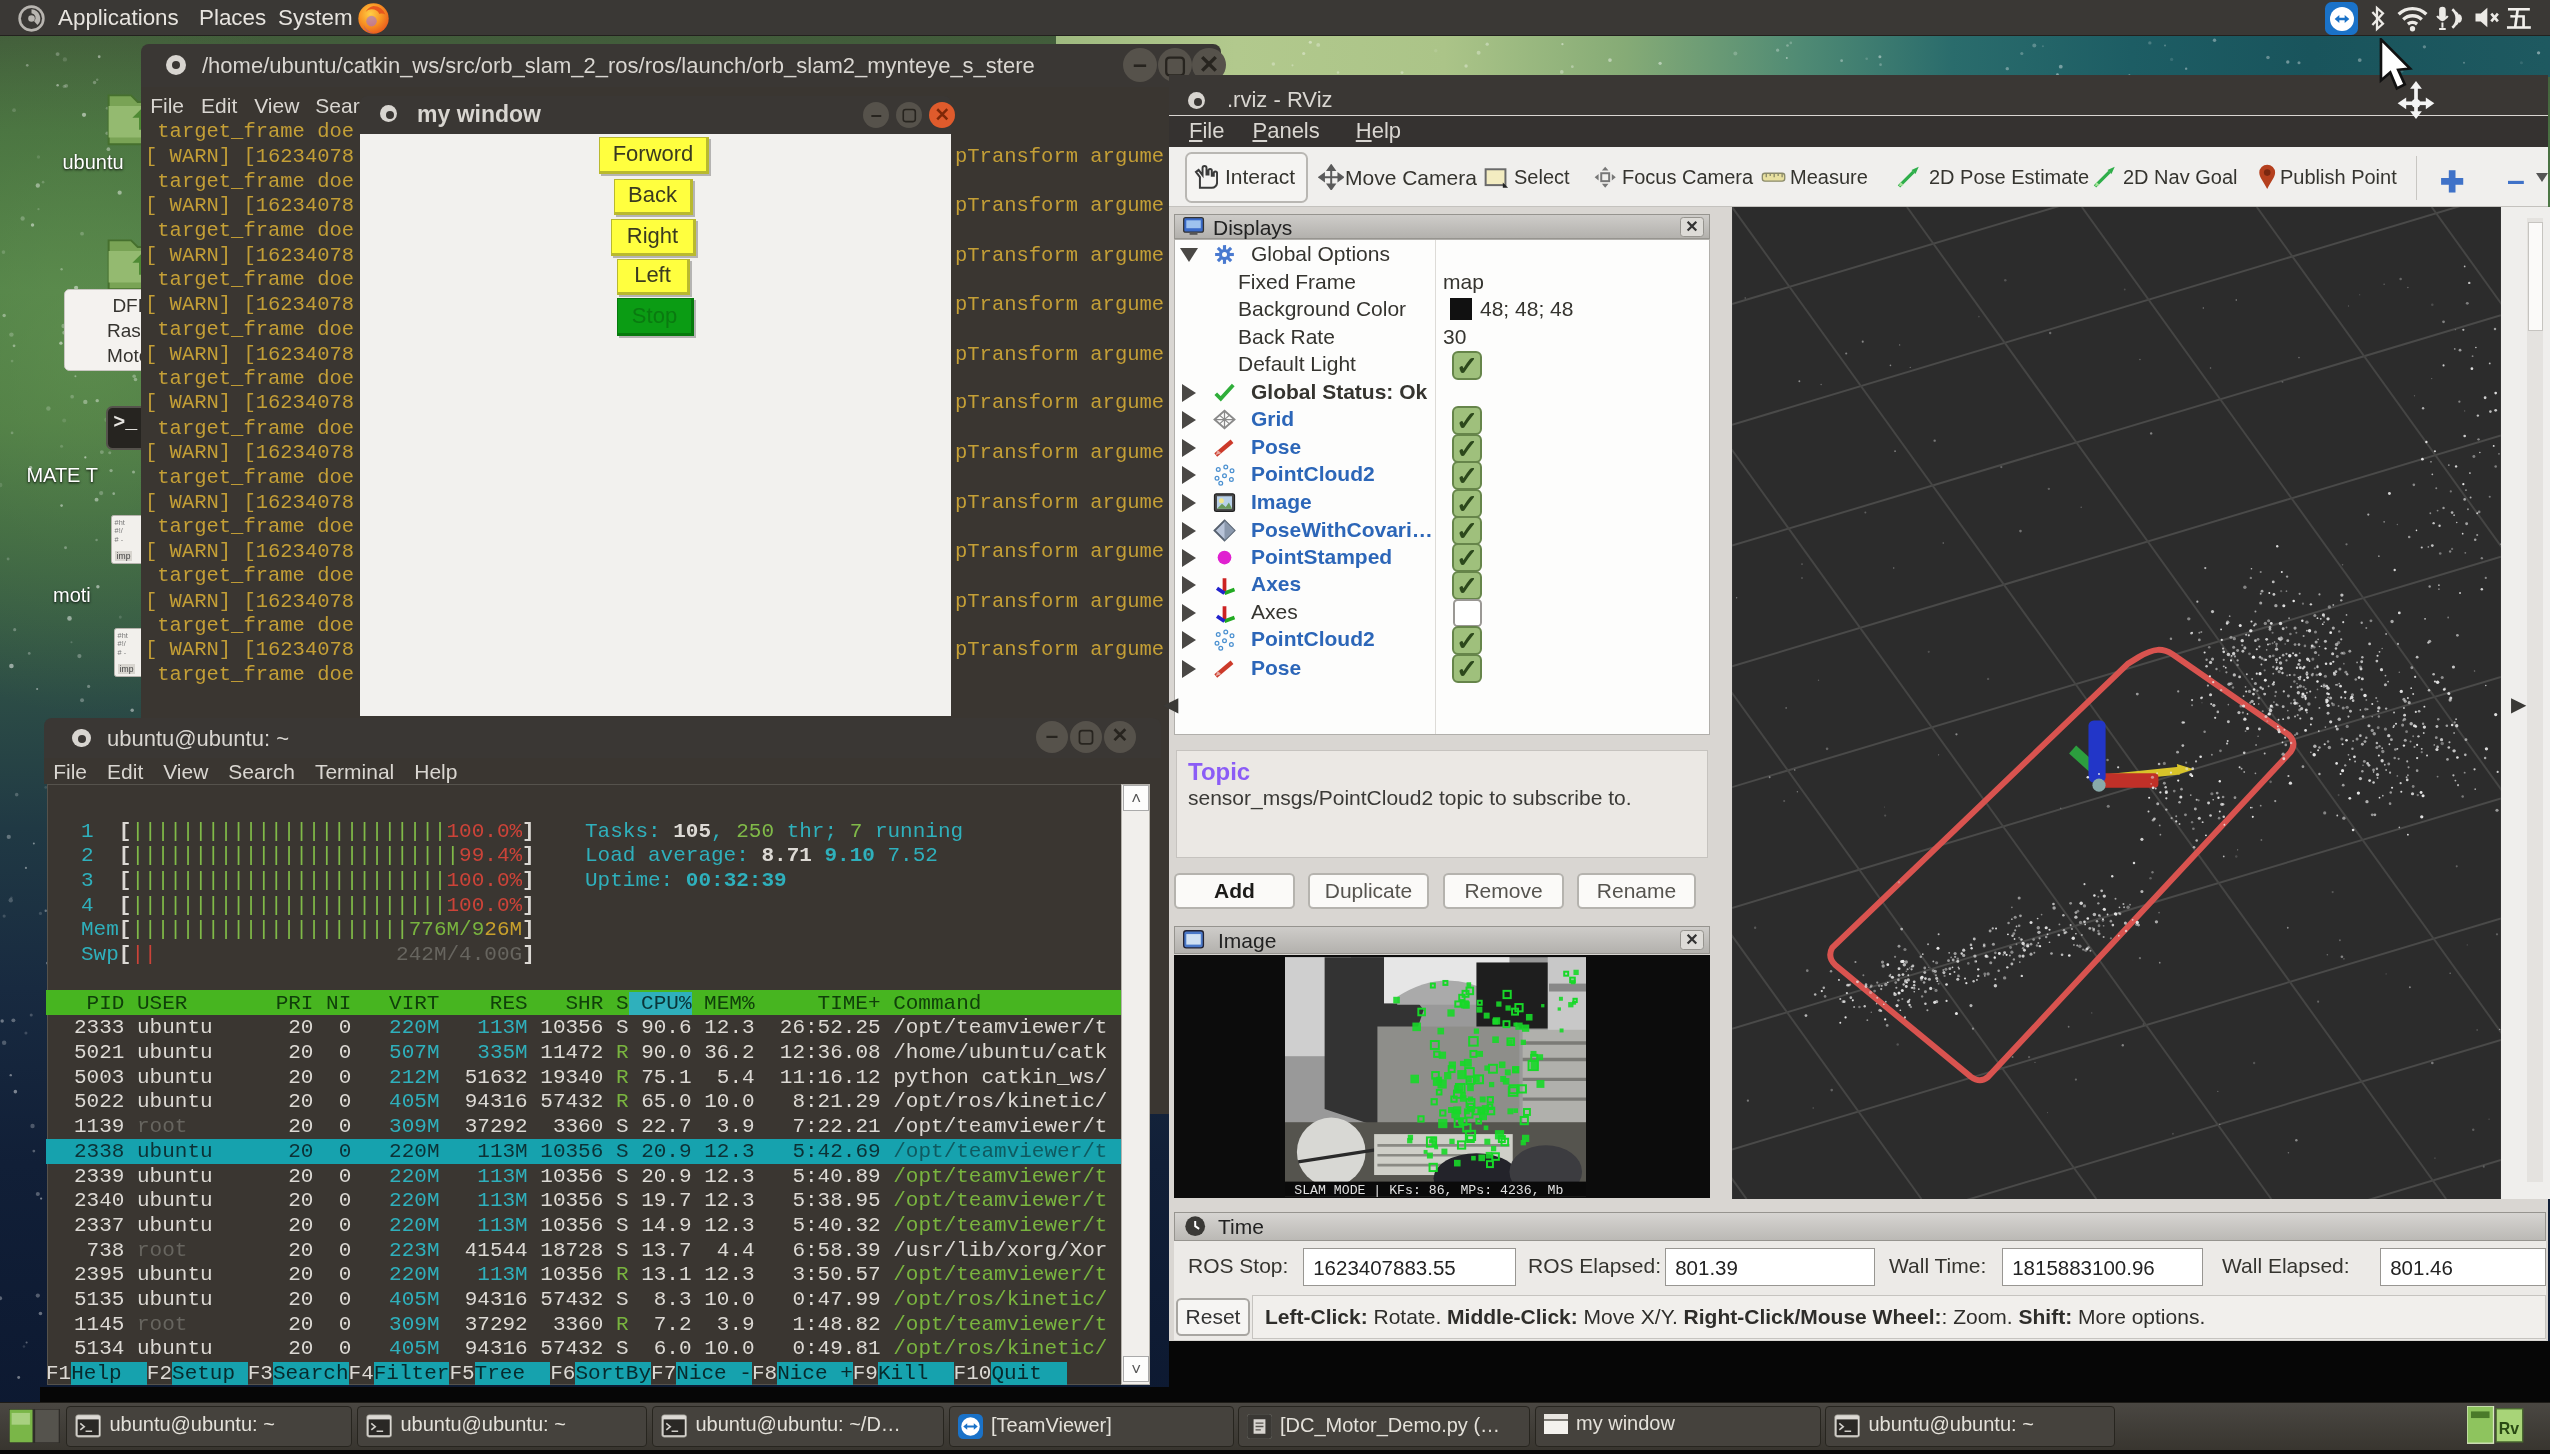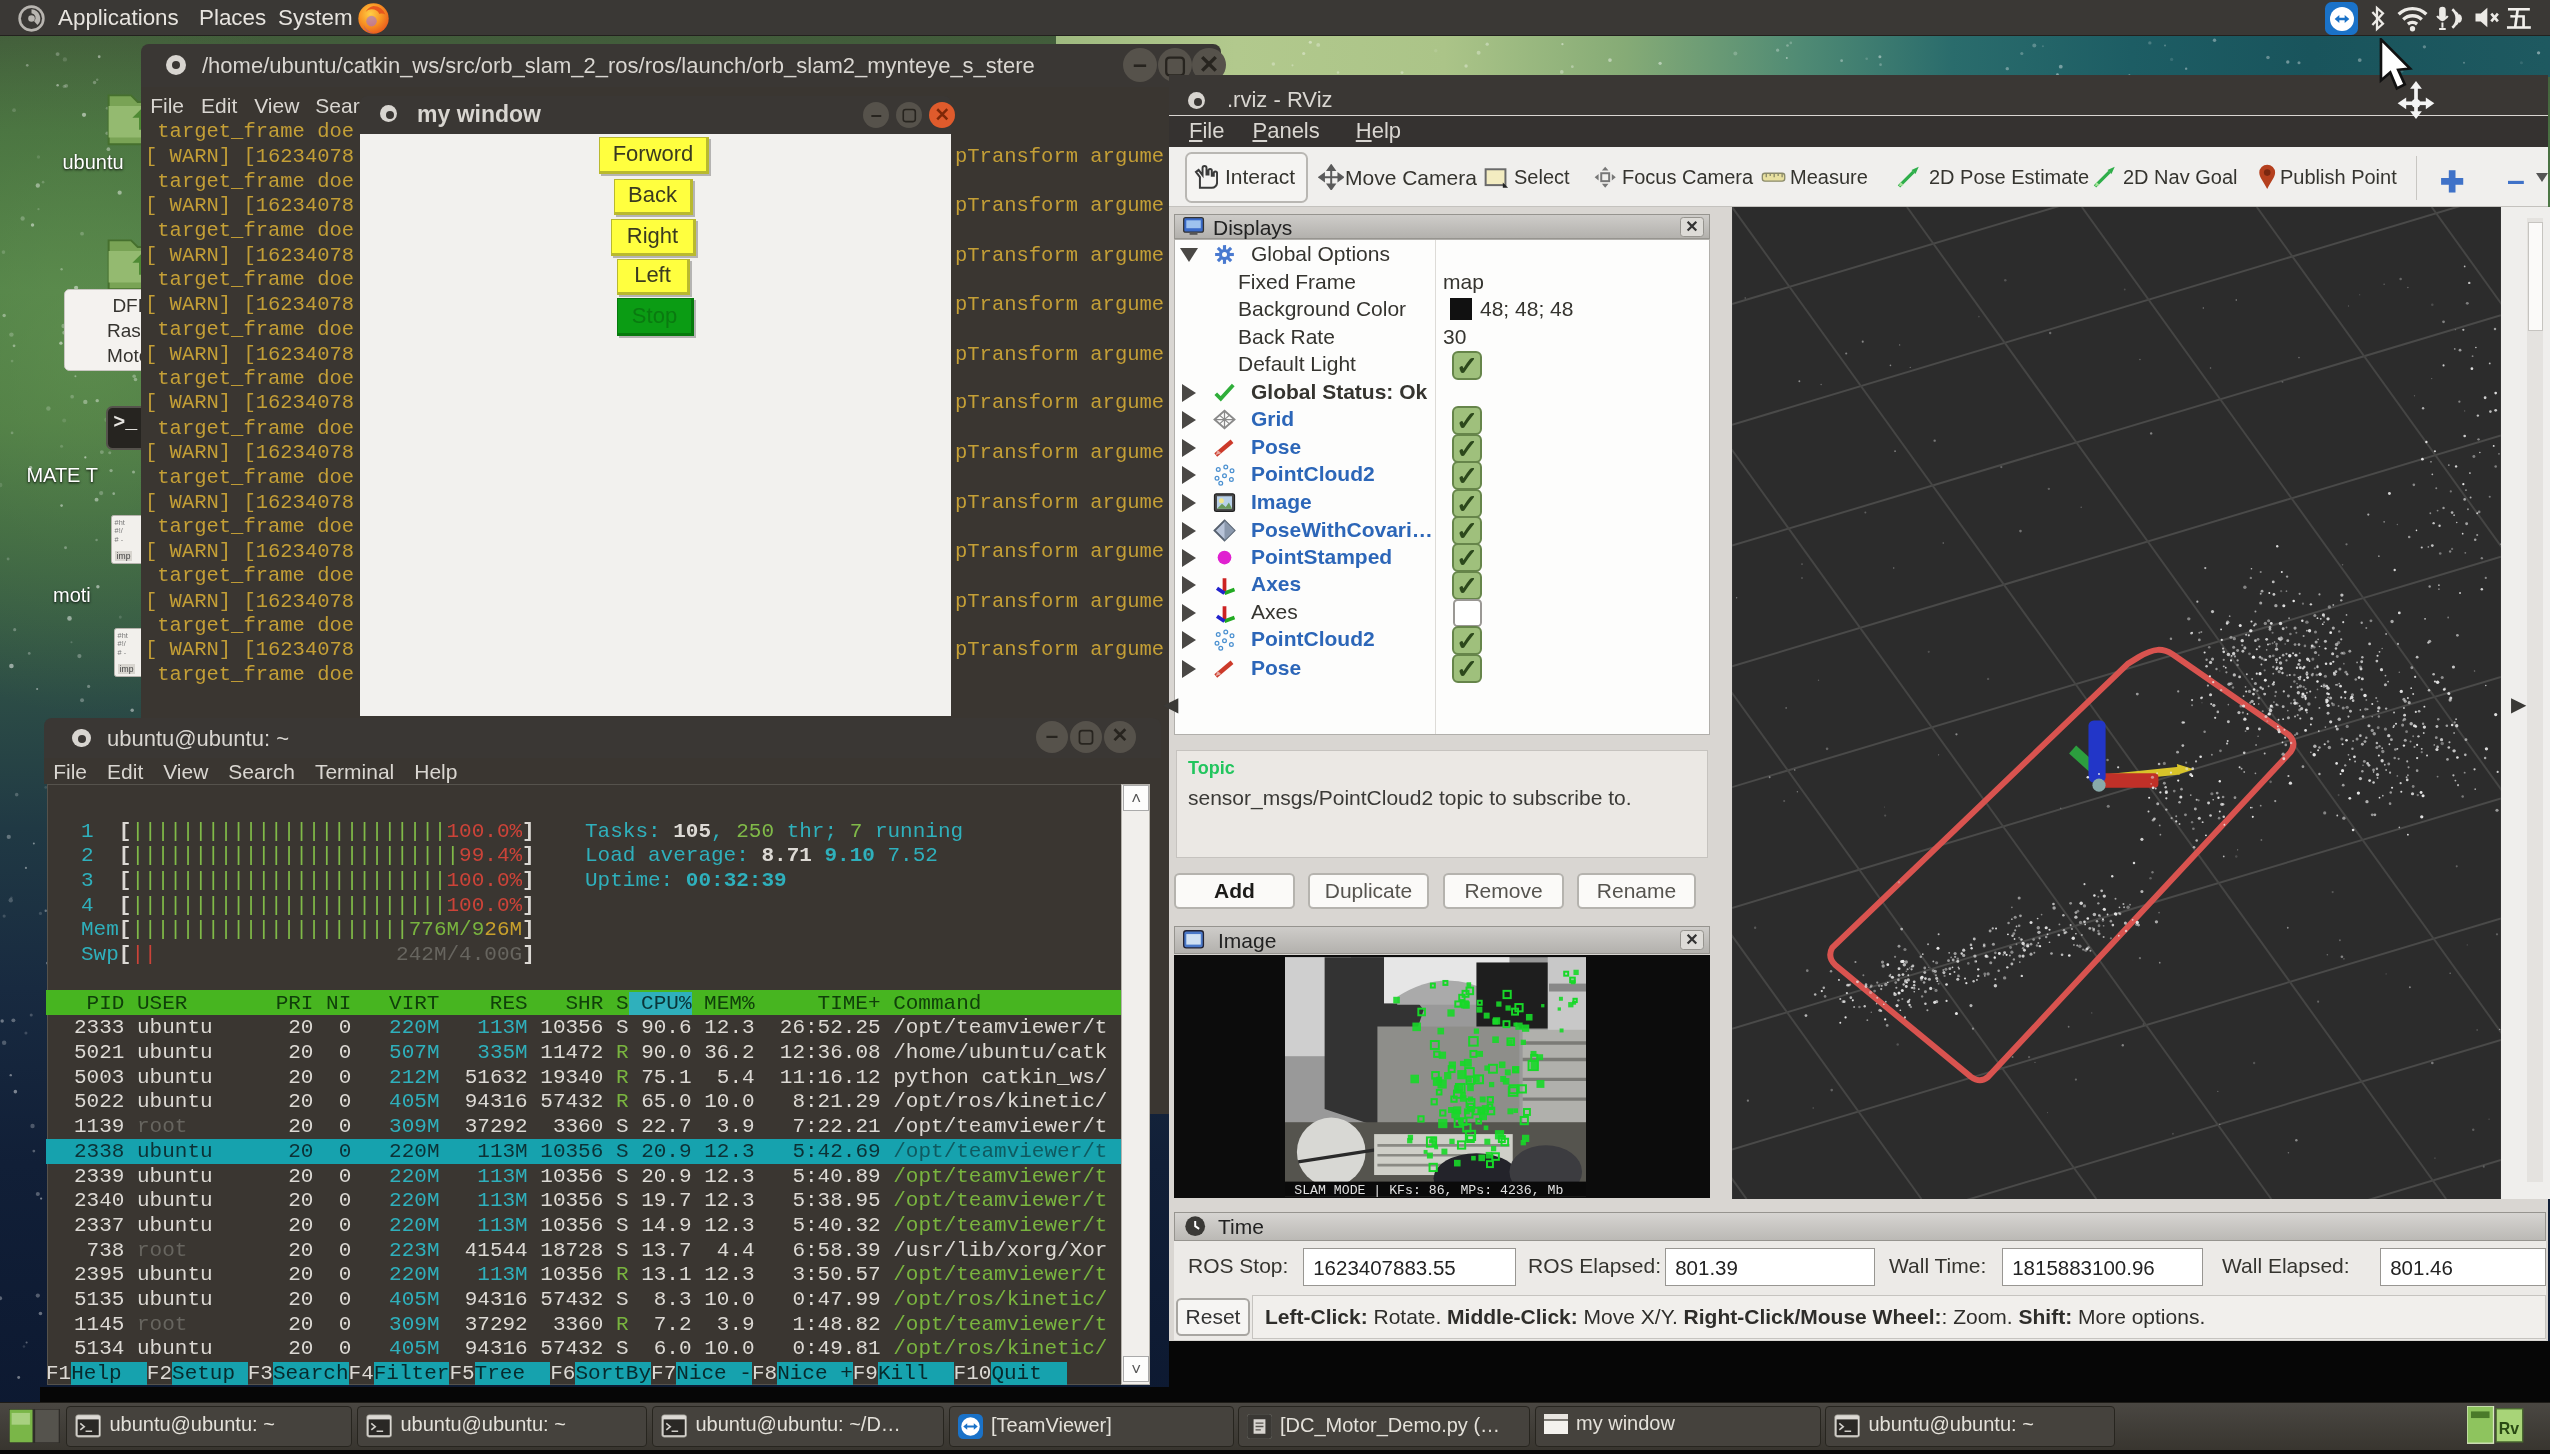--- a/index.html
+++ b/index.html
@@ -592,21 +592,21 @@
 <div class="rvb" style="left:1251px;top:627px">PointCloud2</div>
 <div class="cb" style="left:1452px;top:626px">✓</div>
 <div class="tri trir abs" style="left:1182px;top:660px"></div>
 <svg class="abs" style="left:1212px;top:656px" width="25" height="25" viewBox="0 0 40 40">
     <path d="M6 32 L32 10" stroke="#cc3a2a" stroke-width="7"></path>
     <path d="M6 32 l9 -3 -6 -5 z" fill="#e8a8a0"></path>
   </svg>
 <div class="rvb" style="left:1251px;top:656px">Pose</div>
 <div class="cb" style="left:1452px;top:654px">✓</div>
 <div class="abs" style="left:1176px;top:750px;width:532px;height:108px;background:#ebe8e4;border:1.3px solid #c6c3bf"></div>
-<div class="abs" style="left:1188px;top:758px;font-size:18px;font-weight:bold;color:#22c55e">Topic</div>
+<div class="abs" style="left:1188px;top:758px;font-size:24px;font-weight:bold;color:#8b5cf6">Topic</div>
 <div class="abs" style="left:1188px;top:786px;font-size:21px;color:#3a3936">sensor_msgs/PointCloud2 topic to subscribe to.</div>
 <div class="abs" style="left:1174px;top:873px;width:121px;height:36px;background:#fbfaf8;border:2px solid #b5b3ae;border-radius:5.3px;
  font-size:21px;color:#1c1b19;text-align:center;line-height:32px;font-weight:bold">Add</div>
 <div class="abs" style="left:1308px;top:873px;width:121px;height:36px;background:#fbfaf8;border:2px solid #b5b3ae;border-radius:5.3px;
  font-size:21px;color:#56544f;text-align:center;line-height:32px">Duplicate</div>
 <div class="abs" style="left:1443px;top:873px;width:121px;height:36px;background:#fbfaf8;border:2px solid #b5b3ae;border-radius:5.3px;
  font-size:21px;color:#56544f;text-align:center;line-height:32px">Remove</div>
 <div class="abs" style="left:1577px;top:873px;width:119px;height:36px;background:#fbfaf8;border:2px solid #b5b3ae;border-radius:5.3px;
  font-size:21px;color:#56544f;text-align:center;line-height:32px">Rename</div>
 <div class="abs" style="left:1174px;top:926px;width:536px;height:28px;background:linear-gradient(#ceccc9,#b3b1ad);border:1.3px solid #96948f"></div>

